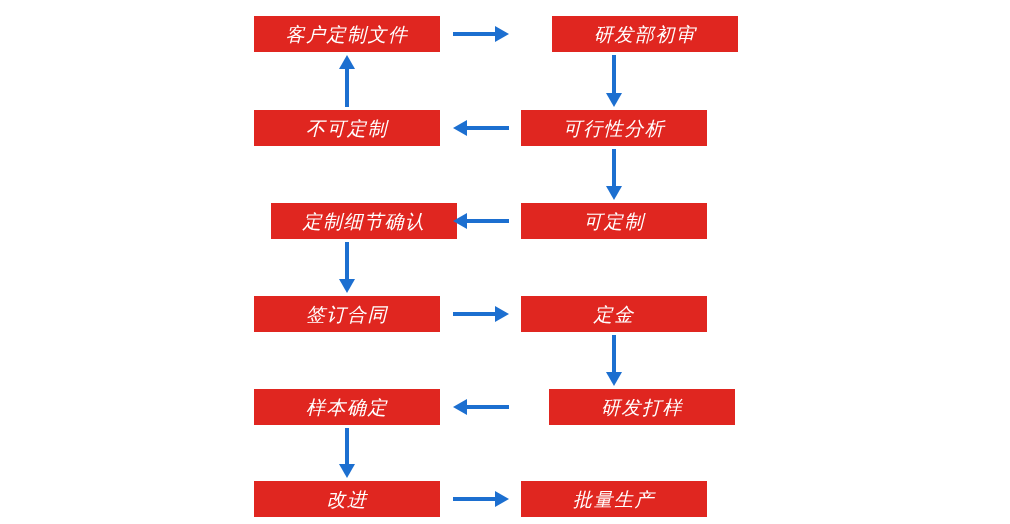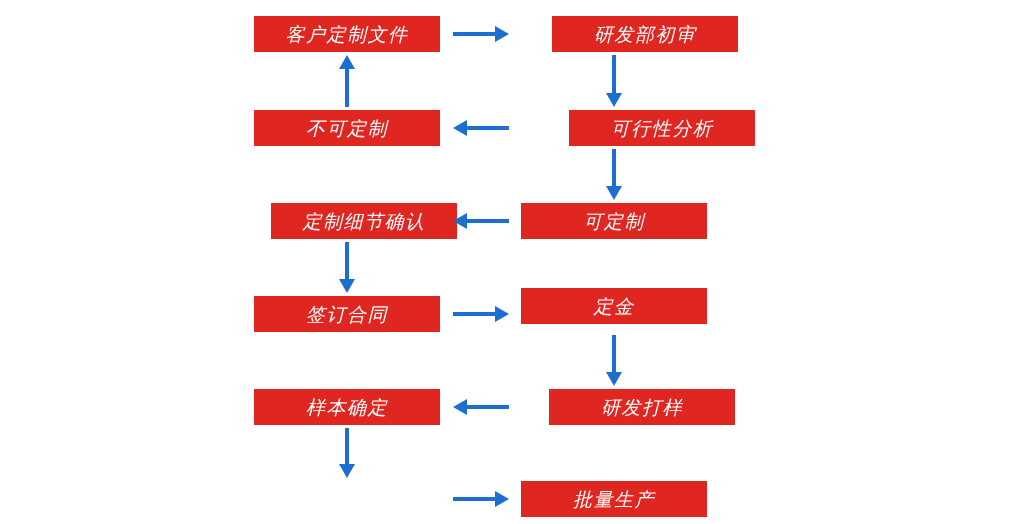--- a/index.html
+++ b/index.html
@@ -78,27 +78,28 @@
     border-bottom: 14px solid var(--blue, #1c6fd0);
   }
 </style>
 </head>
 <body>
 
 <div id="stage">
     <div class="node" style="left: 254px; top: 16px;">客户定制文件</div>
     <div class="node" style="left: 552px; top: 16px;">研发部初审</div>
     <div class="node" style="left: 254px; top: 110px;">不可定制</div>
-    <div class="node" style="left: 521px; top: 110px; margin-left: 48px;">可行性分析</div>
+    <div class="node" style="left: 521px; top: 110px;">可行性分析</div>
     <div class="node" style="left: 254px; top: 203px; margin-left: 17px;">定制细节确认</div>
     <div class="node" style="left: 521px; top: 203px;">可定制</div>
     <div class="node" style="left: 254px; top: 296px;">签订合同</div>
-    <div class="node" style="left: 521px; top: 288px;">定金</div>
+    <div class="node" style="left: 521px; top: 296px;">定金</div>
     <div class="node" style="left: 254px; top: 389px;">样本确定</div>
     <div class="node" style="left: 521px; top: 389px; margin-left: 28px;">研发打样</div>
+    <div class="node" style="left: 254px; top: 481px;">改进</div>
     <div class="node" style="left: 521px; top: 481px; text-align: right;">批量生产</div>
     <div class="arrow right" style="left: 452.5px; top: 26px;">
       <div class="line"></div>
       <div class="head"></div>
     </div>
     <div class="arrow down" style="left: 606px; top: 55px; height: 52px;">
       <div class="line"></div>
       <div class="head"></div>
     </div>
     <div class="arrow left" style="left: 452.5px; top: 120px;">

